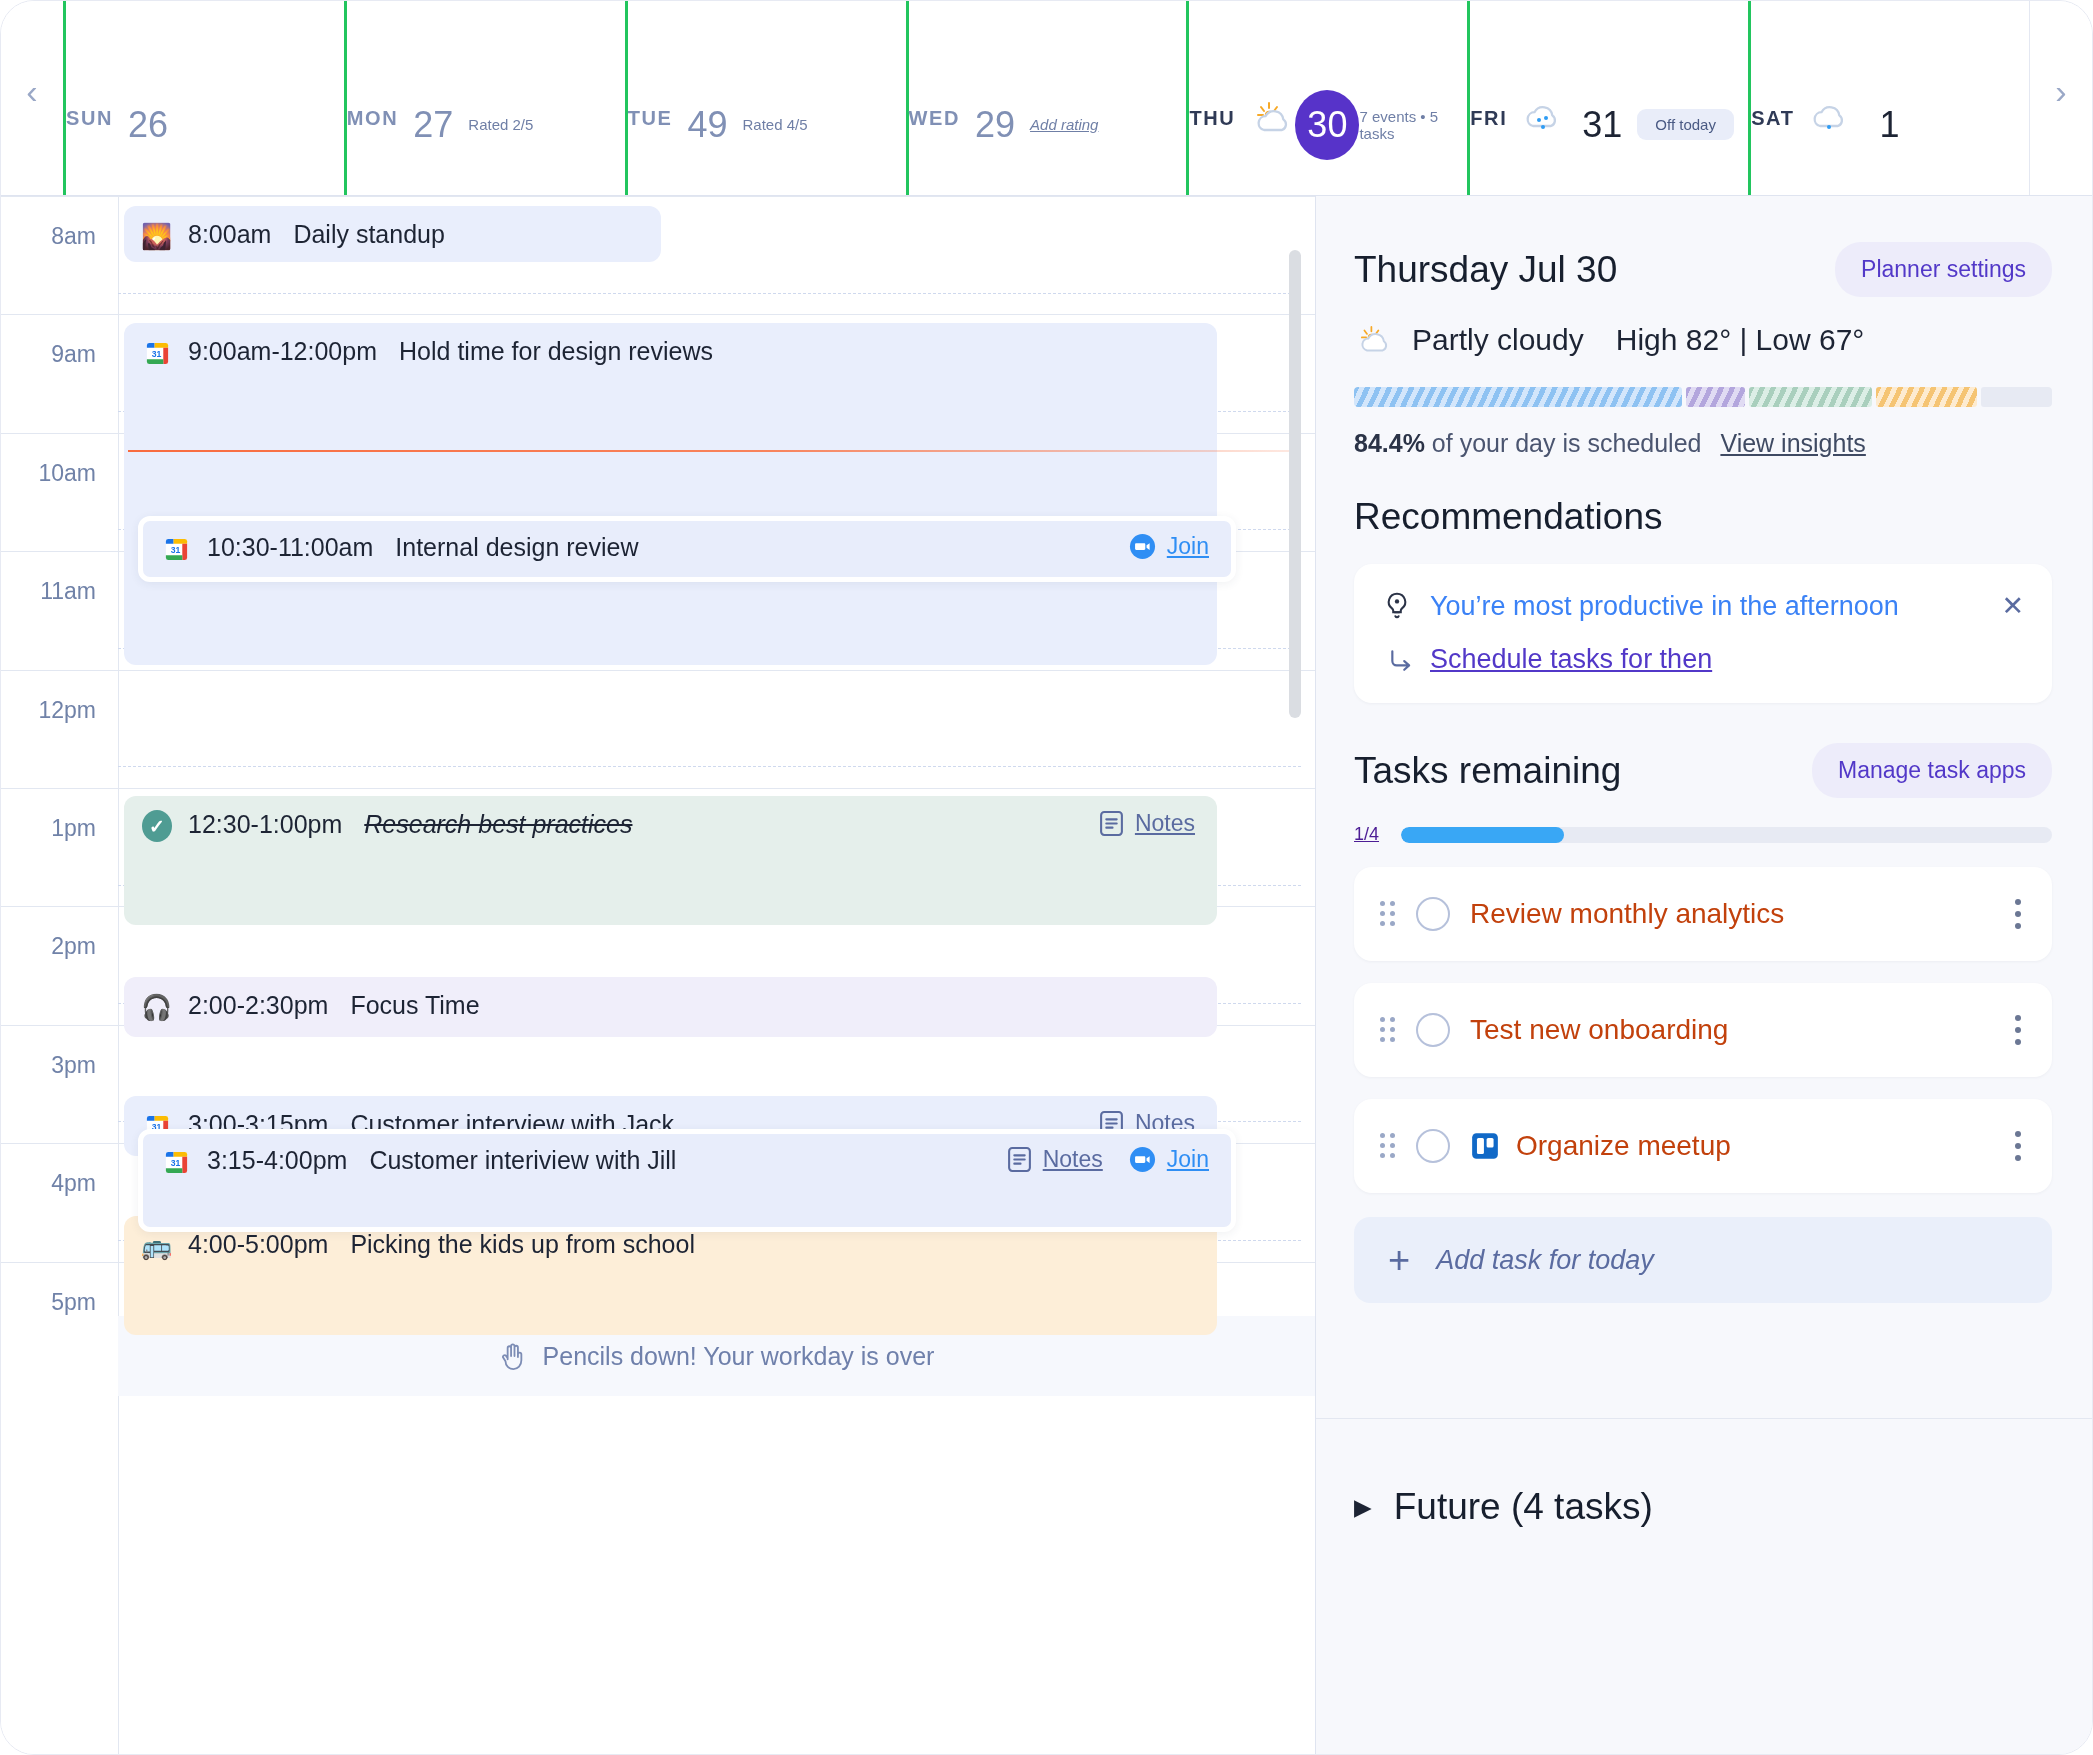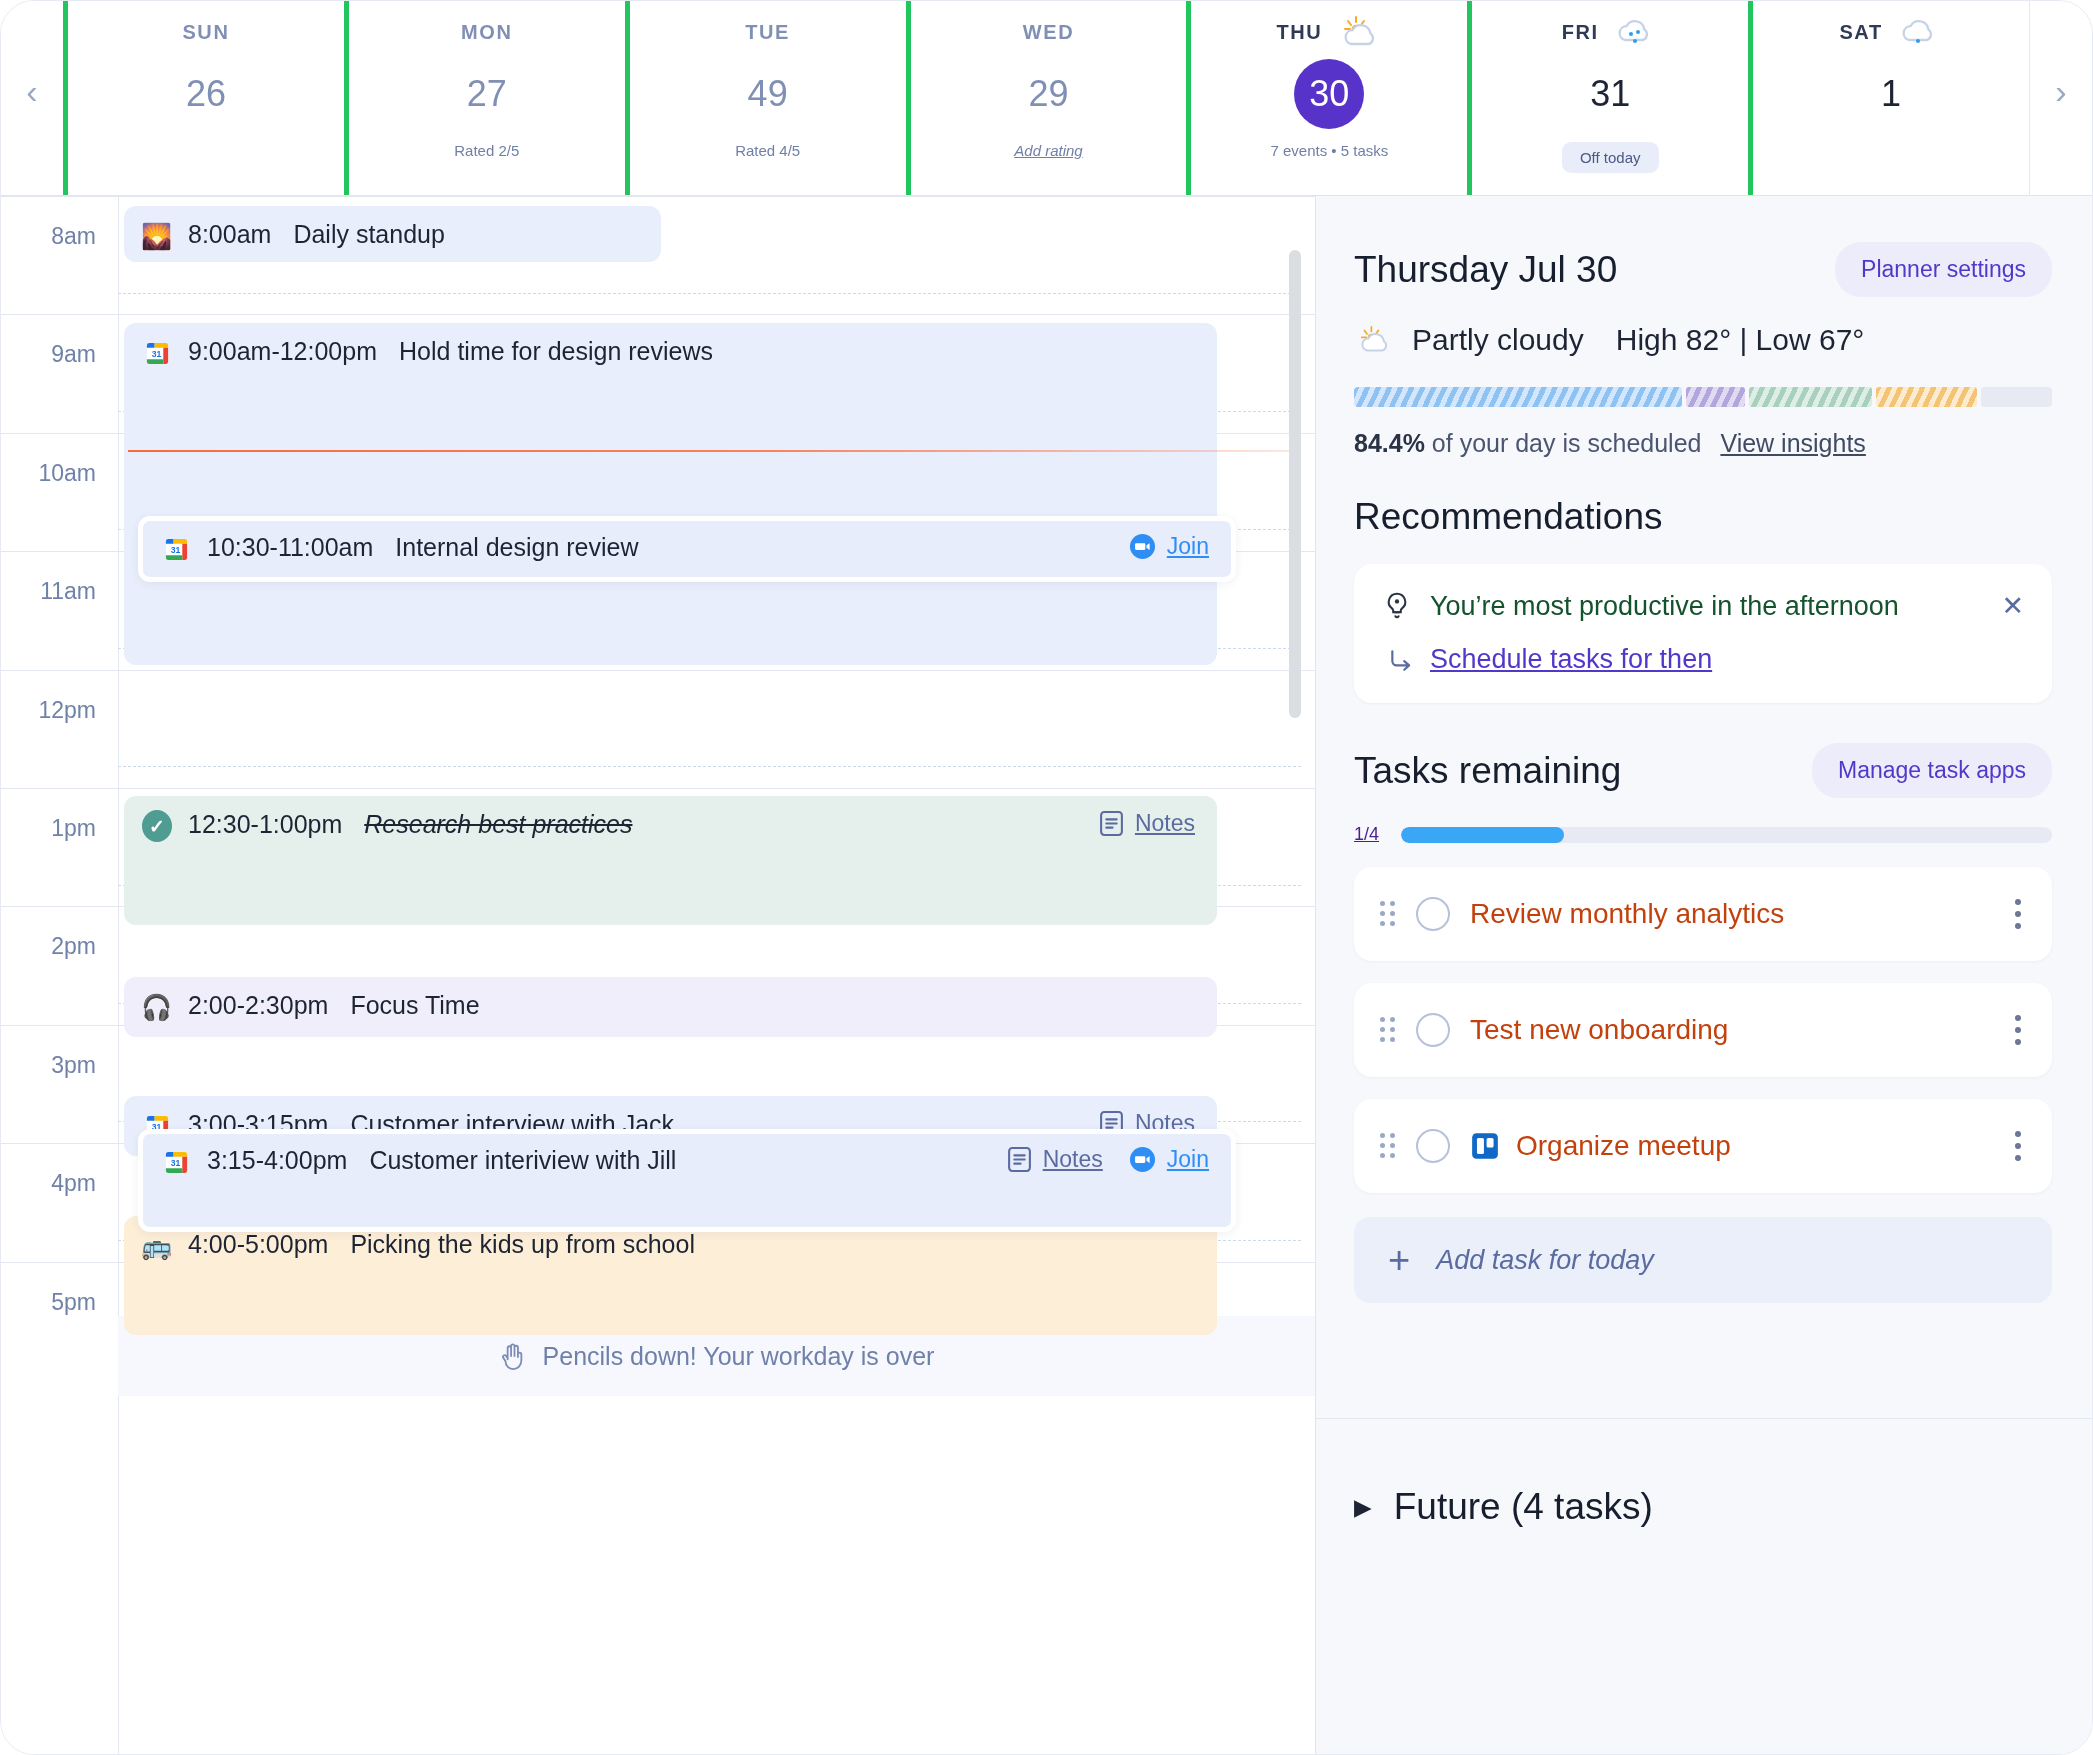--- a/index.html
+++ b/index.html
@@ -34,23 +34,23 @@
     cursor: pointer; user-select: none;
     padding-bottom: 14px;
   }
   .days {
     flex: 1;
     display: flex;
     align-items: stretch;
   }
   .day-col {
     flex: 1;
-    border-left: 5px solid #22c55e;
-    display: flex; flex-direction: column; align-items: center;
-    padding-top: 18px;
+    border-left: 3px solid #22c55e;
+    display: flex; flex-direction: row; align-items: center;
+    padding-top: 40px;
     position: relative;
   }
   .day-col:last-child { border-right: 1px solid #e4e8f2; }
   .dow-row {
     display: flex; align-items: center; gap: 14px;
     height: 26px;
   }
   .dow {
     font-size: 20px; letter-spacing: 1.6px; font-weight: 700;
     color: #8090b5;
@@ -215,21 +215,21 @@
   .section-h { margin-top: 38px; font-size: 37px; color: #171f2e; }
 
   .rec-card {
     margin-top: 26px;
     background: #fff; border-radius: 18px;
     padding: 26px 30px 28px 28px;
     position: relative;
     box-shadow: 0 1px 3px rgba(40,50,80,0.05);
   }
   .rec-top { display: flex; align-items: center; gap: 18px; }
-  .rec-text { font-size: 27px; color: #14532d; }
+  .rec-text { font-size: 27px; color: #3b82f6; }
   .rec-close {
     position: absolute; right: 28px; top: 26px;
     font-size: 27px; color: #5a6ba0; cursor: pointer;
   }
   .rec-action {
     display: flex; align-items: center; gap: 16px;
     margin-top: 22px; padding-left: 6px;
   }
   .rec-action .lnk {
     font-size: 27px; color: #5238c8; text-decoration: underline; cursor: pointer;

